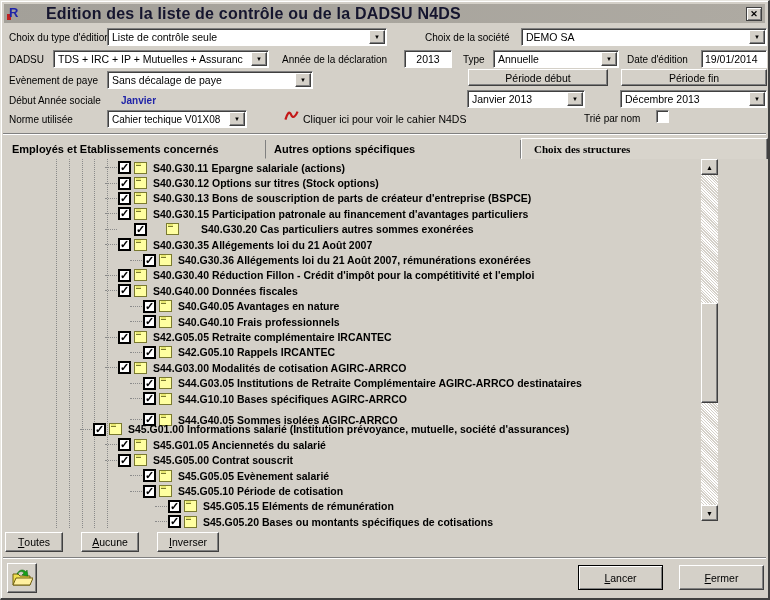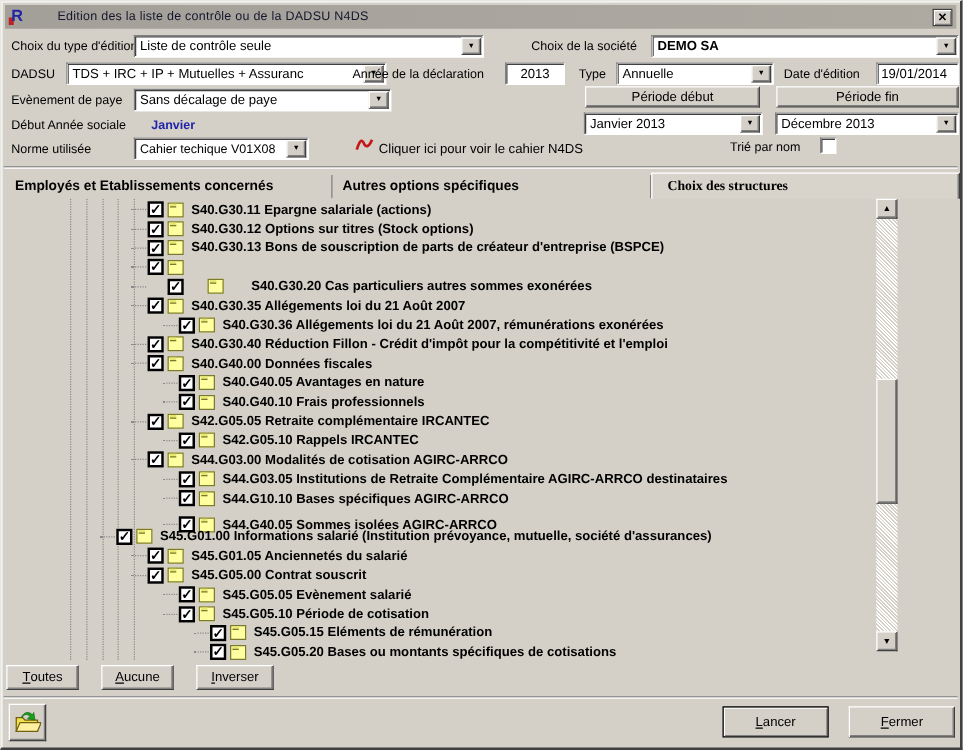--- a/index.html
+++ b/index.html
@@ -16,21 +16,21 @@
 
   
   .titlebar {
     position:absolute; left:3px; top:3px; right:3px; height:19px;
     background:linear-gradient(to right,#a3a099,#aeaaa2);
     display:flex; align-items:center; padding:0 3px;
   }
   .app-icon { width:15px; height:14px; position:relative; margin-right:4px; }
   .app-icon .r { position:absolute; left:2px; top:-2px; font-weight:bold; font-size:13px; color:#2024a8; }
   .app-icon .red { position:absolute; left:0; bottom:1px; width:4px; height:6px; background:#c02020; }
-  .title-text { font-weight:normal; font-size:10px; color:#15152e; letter-spacing:.2px;padding-left:20px; }
+  .title-text { font-weight:bold; font-size:16px; color:#15152e; letter-spacing:.2px;padding-left:20px; }
   .close-btn {
     margin-left:auto; width:16px; height:14px; background:#d4d0c8;
     border:1px solid #404040; box-shadow: inset 1px 1px 0 #fff, inset -1px -1px 0 #808080;
     font-size:9px; font-weight:bold; text-align:center; line-height:12px; cursor:default;
   }
 
   
   .lbl { position:absolute; white-space:nowrap; }
   .combo {
     position:absolute; height:18px; background:#fff;
@@ -147,27 +147,27 @@
     <span class="title-text">Edition des la liste de contrôle ou de la DADSU N4DS</span>
     <span class="close-btn">✕</span>
   </div>
 
   <span class="lbl" style="left:8px;top:31px;">Choix du type d'édition</span>
   <div class="combo" style="left:106px;top:27px;width:280px;">
     <span class="val">Liste de contrôle seule</span>
     <span class="dbtn">▼</span>
   </div>
   <span class="lbl" style="left:424px;top:31px;">Choix de la société</span>
-  <div class="combo" style="left:520px;top:27px;width:246px;font-weight:bold;">
+  <div class="combo" style="left:520px;top:27px;width:246px;">
     <span class="val">DEMO SA</span>
     <span class="dbtn">▼</span>
   </div>
 
   <span class="lbl" style="left:8px;top:53px;">DADSU</span>
-  <div class="combo" style="left:52px;top:49px;width:256px;">
+  <div class="combo" style="left:52px;top:49px;width:216px;">
     <span class="val">TDS + IRC + IP + Mutuelles + Assuranc</span>
     <span class="dbtn">▼</span>
   </div>
   <span class="lbl" style="left:281px;top:53px;">Année de la déclaration</span>
   <div class="sunken" style="left:403px;top:49px;width:48px;justify-content:center;">2013</div>
   <span class="lbl" style="left:462px;top:53px;">Type</span>
   <div class="combo" style="left:492px;top:49px;width:126px;">
     <span class="val">Annuelle</span>
     <span class="dbtn">▼</span>
   </div>
@@ -177,21 +177,21 @@
   <span class="lbl" style="left:8px;top:74px;">Evènement de paye</span>
   <div class="combo" style="left:106px;top:70px;width:206px;">
     <span class="val">Sans décalage de paye</span>
     <span class="dbtn">▼</span>
   </div>
   <div class="hdr-btn" style="left:467px;top:68px;width:140px;">Période début</div>
   <div class="hdr-btn" style="left:620px;top:68px;width:146px;">Période fin</div>
 
   <span class="lbl" style="left:8px;top:94px;">Début Année sociale</span>
   <span class="lbl blue-val" style="left:120px;top:94px;">Janvier</span>
-  <div class="combo" style="left:466px;top:89px;width:143px;">
+  <div class="combo" style="left:466px;top:89px;width:118px;">
     <span class="val">Janvier 2013</span>
     <span class="dbtn">▼</span>
   </div>
   <div class="combo" style="left:619px;top:89px;width:147px;">
     <span class="val">Décembre 2013</span>
     <span class="dbtn">▼</span>
   </div>
 
   <span class="lbl" style="left:8px;top:113px;">Norme utilisée</span>
   <div class="combo" style="left:106px;top:109px;width:140px;">
@@ -240,20 +240,21 @@
       <div class="tree-row" style="top: 31.8px; padding-left: 101px;">
     <span class="connector"></span>
     <span class="cb checked"></span>
     <span class="folder"></span>
     <span class="tree-label">S40.G30.13 Bons de souscription de parts de créateur d'entreprise (BSPCE)</span>
   </div>
       <div class="tree-row" style="top: 47.2px; padding-left: 101px;">
     <span class="connector"></span>
     <span class="cb checked"></span>
     <span class="folder"></span>
+    <span class="tree-label">S40.G30.15 Participation patronale au financement d'avantages particuliers</span>
   </div>
       <div class="tree-row" style="top: 62.6px; padding-left: 101px; gap: 16px;">
     <span class="connector"></span>
     <span class="cb checked"></span>
     <span class="folder"></span>
     <span class="tree-label">S40.G30.20 Cas particuliers autres sommes exonérées</span>
   </div>
       <div class="tree-row" style="top: 78px; padding-left: 101px;">
     <span class="connector"></span>
     <span class="cb checked"></span>

